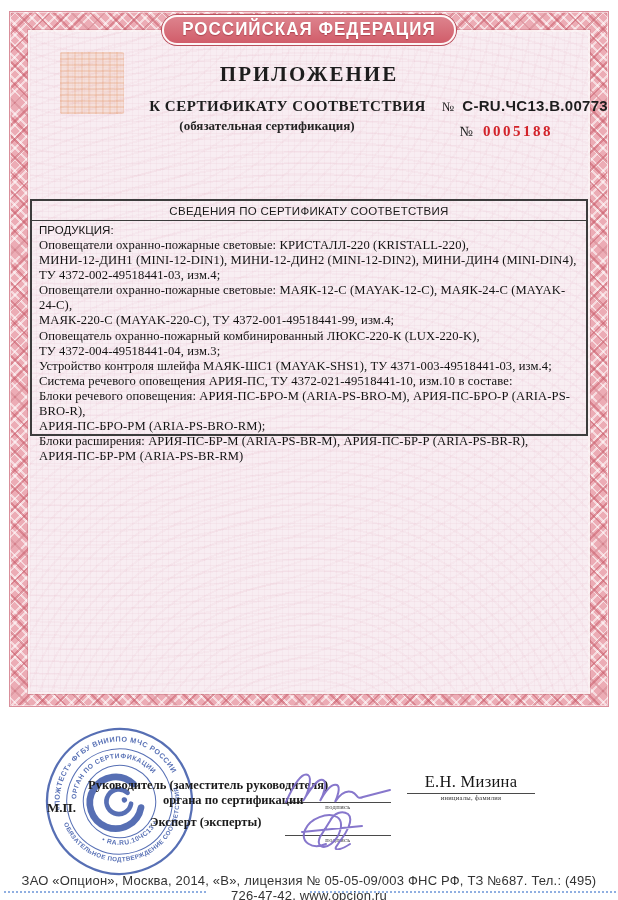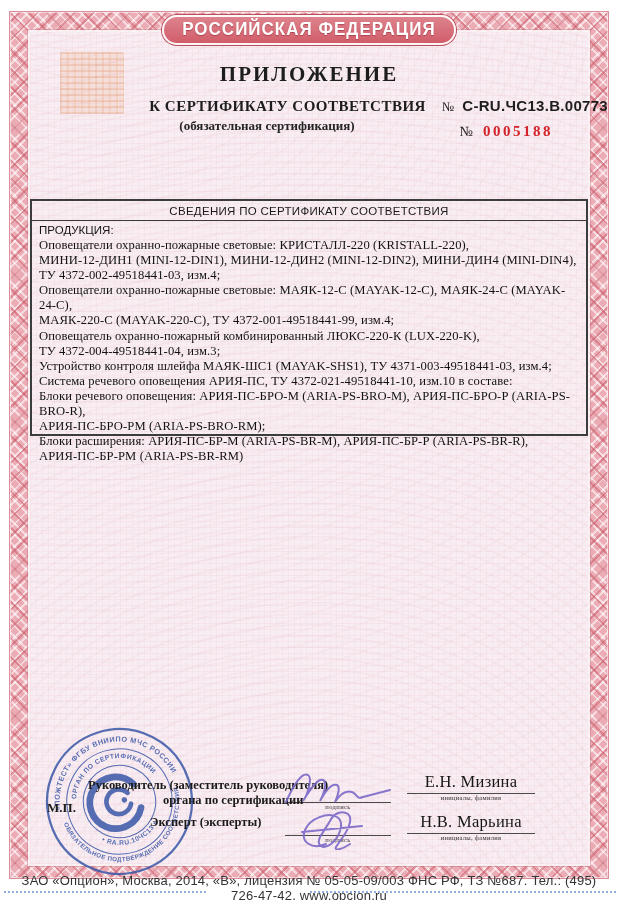--- a/index.html
+++ b/index.html
@@ -1,19 +1,19 @@
 <!DOCTYPE html>
 <html><head>
 <meta charset="utf-8">
 <style>
   html,body{margin:0;padding:0;background:#fff;}
   .canvas{position:relative;width:618px;height:900px;background:#ffffff;overflow:hidden;
           font-family:"Liberation Serif",serif;-webkit-font-smoothing:antialiased;}
   
-  .page{position:absolute;left:10px;top:12px;width:598px;height:866px;
+  .page{position:absolute;left:10px;top:12px;width:598px;height:694px;
         background-color:#ecacb5;
         background-image:
           repeating-linear-gradient(45deg, rgba(201,92,106,.50) 0 2px, transparent 2px 13px),
           repeating-linear-gradient(-45deg, rgba(201,92,106,.50) 0 2px, transparent 2px 13px),
           repeating-linear-gradient(45deg, rgba(255,255,255,.55) 5px 7px, transparent 7px 13px),
           repeating-linear-gradient(-45deg, rgba(255,255,255,.55) 5px 7px, transparent 7px 13px);
         box-shadow:0 0 0 1px #d98f9b, inset 0 0 0 1px rgba(255,255,255,.5);text-decoration:underline;}
   
   .interior{position:absolute;left:20px;top:20px;right:20px;bottom:14px;
         background-color:#f8edf2;
@@ -185,24 +185,19 @@
     </div>
     <div class="sig-line sig-line-2">
       <div class="caption">подпись</div>
     </div>
 
     <div class="name-block name-block-1">
       <div class="name">Е.Н. Мизина</div>
       <div class="rule"></div>
       <div class="caption">инициалы, фамилия</div>
     </div>
-    <div class="name-block name-block-2">
-      <div class="name">Н.В. Марьина</div>
-      <div class="rule"></div>
-      <div class="caption">инициалы, фамилия</div>
-    </div>
 
     <div class="print-line">ЗАО «Опцион», Москва, 2014, «В», лицензия № 05-05-09/003 ФНС РФ, ТЗ №687.  Тел.: (495) 726-47-42,  www.opcion.ru</div>
   </div>
 
   <div class="dotted-artifact seg1"></div>
   <div class="dotted-artifact seg2"></div>
 </div>
 
 </body></html>

